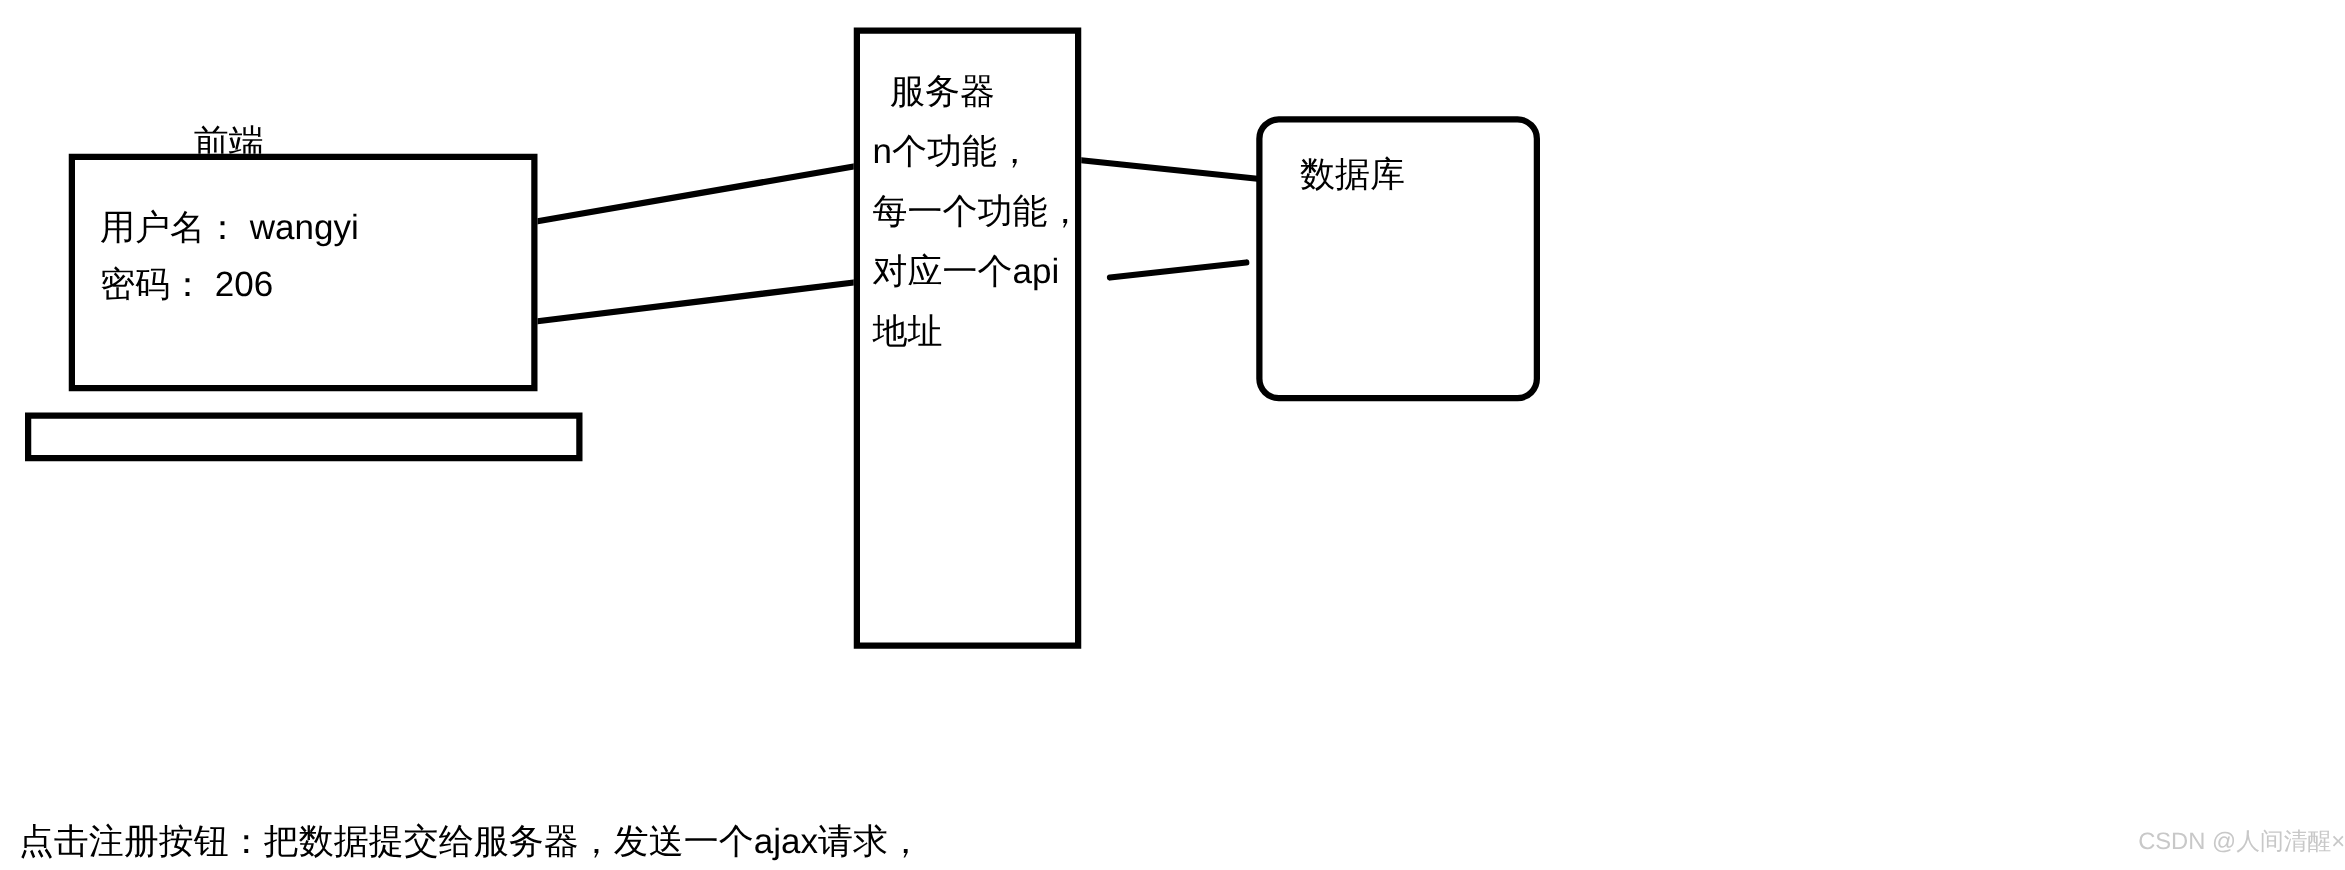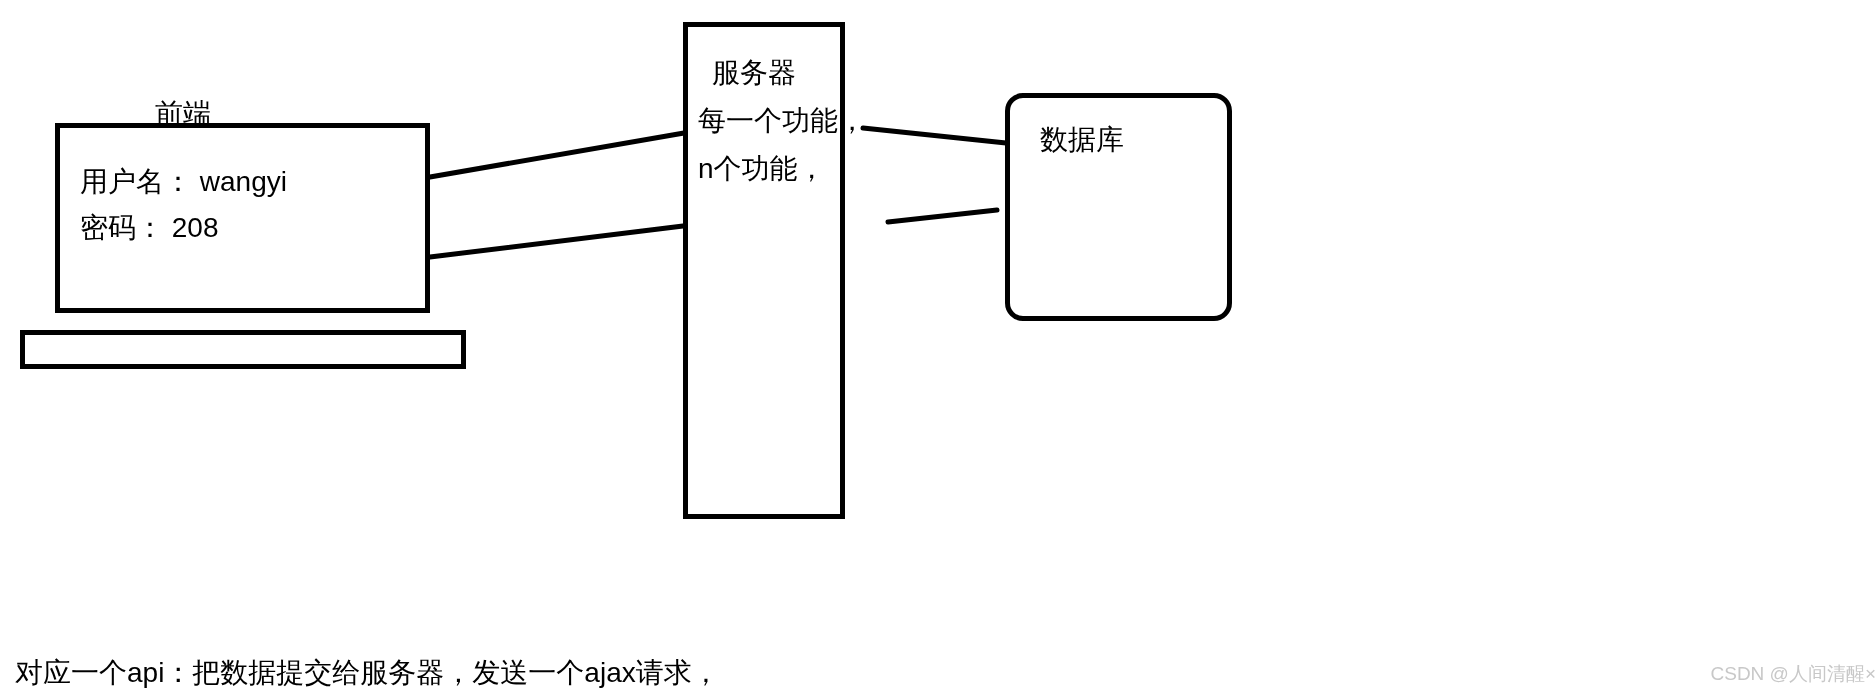--- a/index.html
+++ b/index.html
@@ -44,21 +44,21 @@
   }
   .base-rect {
     left: 20px;
     top: 330px;
     width: 446px;
     height: 39px;
   }
   .server-box {
     left: 683px;
     top: 22px;
-    width: 162px;
+    width: 182px;
     height: 497px;
     padding: 22px 0 0 10px;
   }
   .server-box .row {
     font-size: 28px;
     line-height: 48px;
     white-space: pre;
   }
   .server-box .row:first-child {
     padding-left: 14px;
@@ -110,35 +110,37 @@
     <line x1="430" y1="177" x2="684" y2="133" stroke="#000000" stroke-width="5" stroke-linecap="round"></line>
     <line x1="430" y1="257" x2="683" y2="226" stroke="#000000" stroke-width="5" stroke-linecap="round"></line>
     <line x1="863" y1="128" x2="1006" y2="143" stroke="#000000" stroke-width="5" stroke-linecap="round"></line>
     <line x1="888" y1="222" x2="997" y2="210" stroke="#000000" stroke-width="5" stroke-linecap="round"></line>
   </svg>
 
   <div class="frontend-title">前端</div>
 
   <div class="box frontend-box">
     <div class="row">用户名： wangyi</div>
-    <div class="row">密码： 208</div>
+    <div class="row">密码： 206</div>
   </div>
 
   <div class="box base-rect"></div>
 
   <div class="box server-box">
     <div class="row">服务器</div>
+    <div class="row">n个功能，</div>
     <div class="row">每一个功能，</div>
-    <div class="row">n个功能，</div>
+    <div class="row">对应一个api</div>
+    <div class="row">地址</div>
   </div>
 
   <div class="box database-box">
     <div class="row">数据库</div>
   </div>
 
   <div class="notes">
-    <div>对应一个api：把数据提交给服务器，发送一个ajax请求，</div>
+    <div>点击注册按钮：把数据提交给服务器，发送一个ajax请求，</div>
     
   </div>
 
   <div class="watermark">CSDN @人间清醒×</div>
 
 </div>
 
 </body></html>

